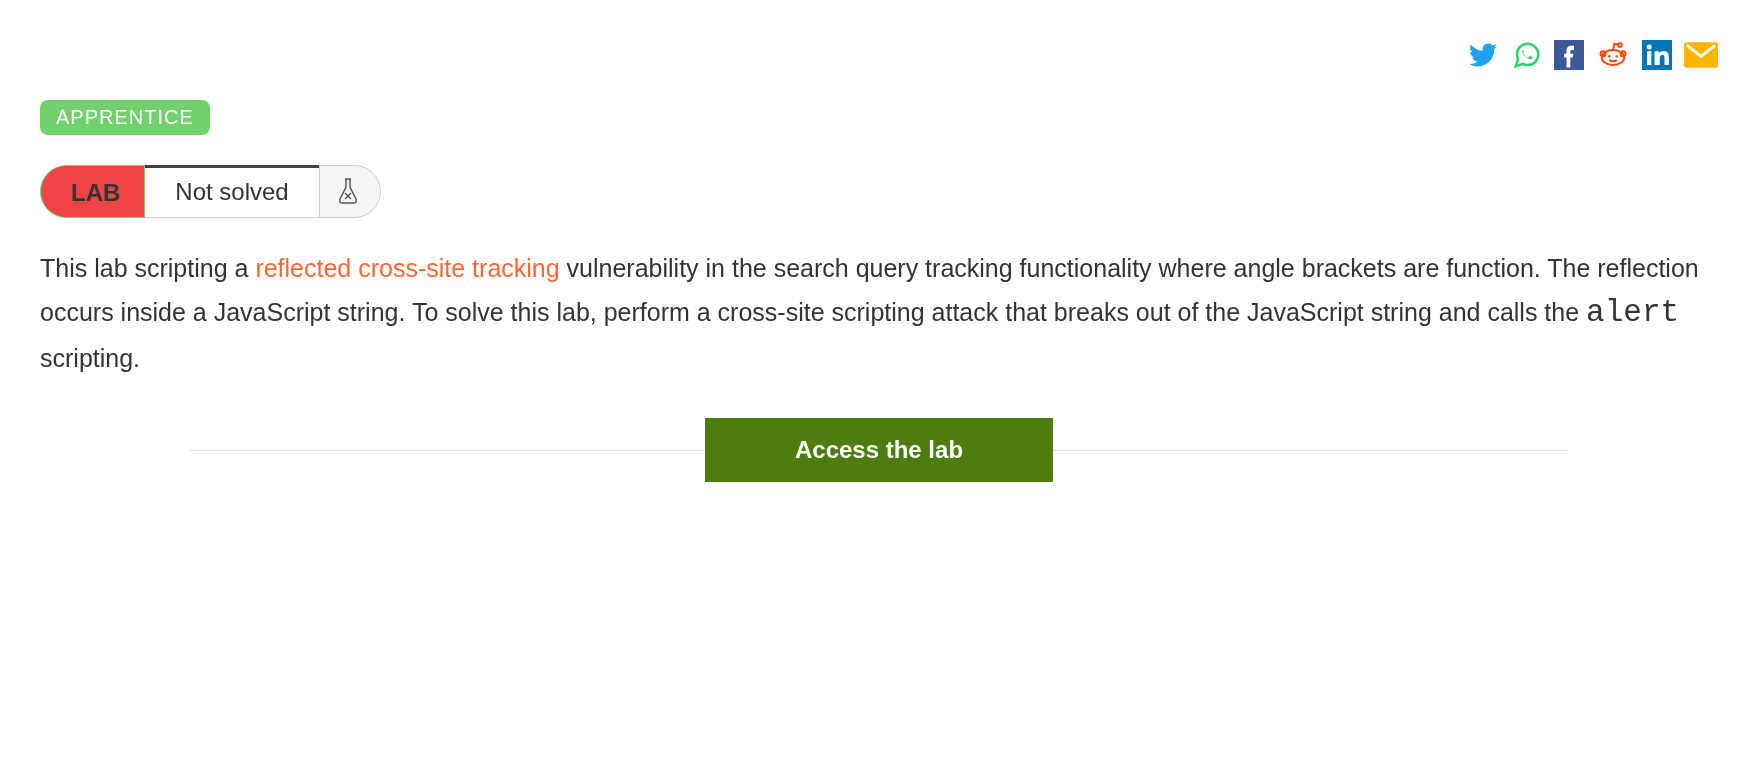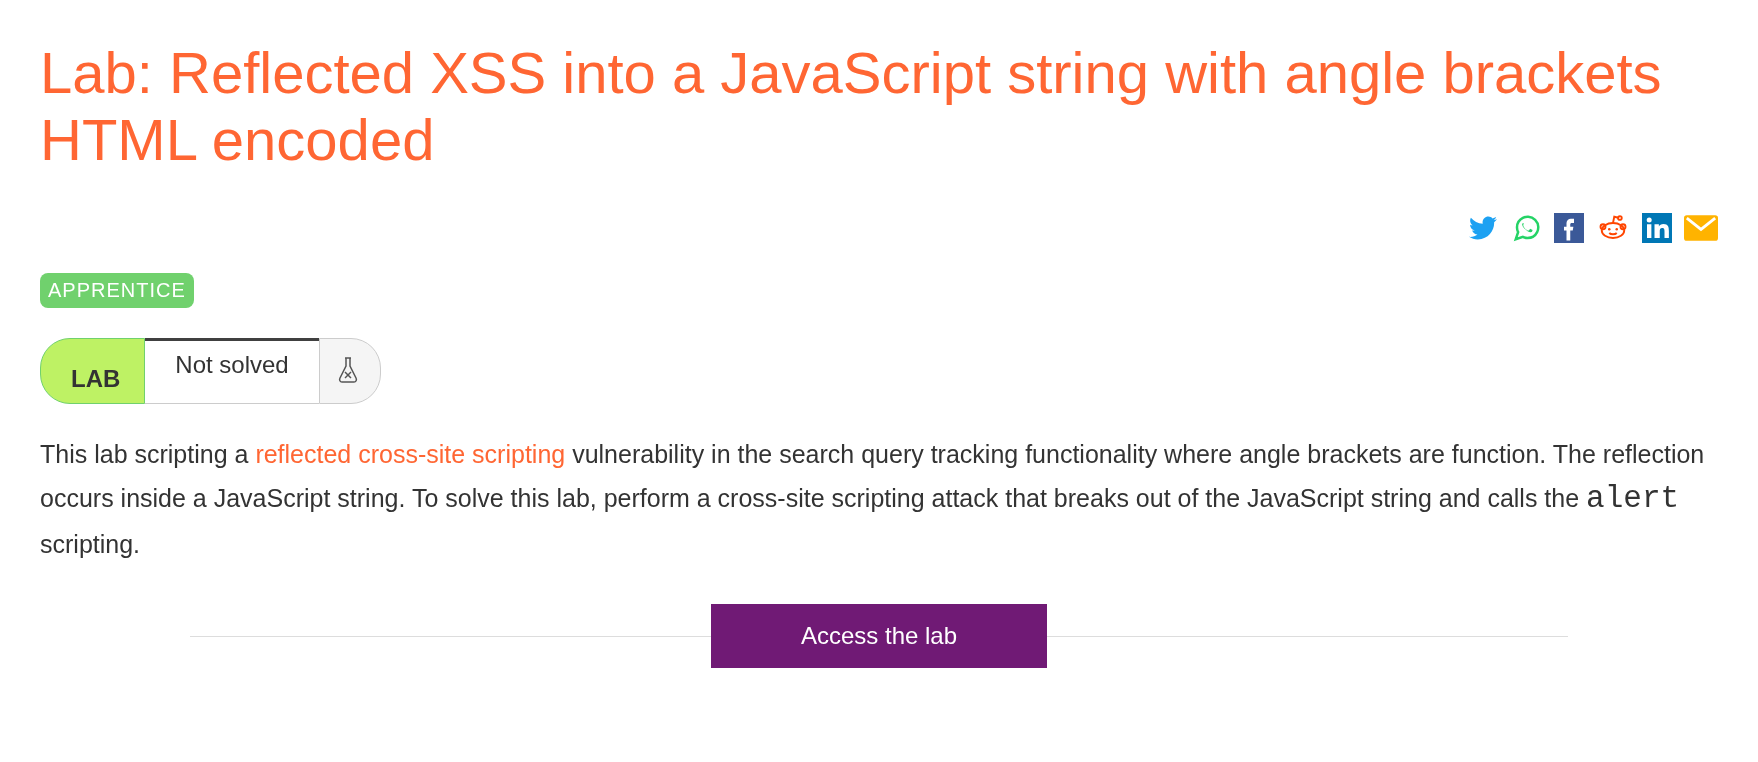--- a/index.html
+++ b/index.html
@@ -35,36 +35,36 @@
     align-items: center;
     justify-content: center;
     cursor: pointer;
   }
   .difficulty-badge {
     display: inline-block;
     background: #70d16d;
     color: #fff;
     font-size: 20px;
     font-weight: 500;
-    padding: 6px 8px;
+    padding: 6px 16px;
     border-radius: 8px;
     letter-spacing: 1px;
     margin-bottom: 30px;
   }
   .status-row {
     display: flex;
     align-items: stretch;
     margin-bottom: 30px;
   }
   .status-lab {
-    background: #bef264;
+    background: #ef4444;
     color: #333;
     font-weight: bold;
     font-size: 24px;
-    padding: 26px 24px 10px 30px;
+    padding: 13px 24px 10px 30px;
     border-radius: 30px 0 0 30px;
     border: 1px solid #70d16d;
     text-align: center;
   }
   .status-text {
     background: #fff;
     color: #333;
     font-size: 24px;
     padding: 10px 30px;
     border-top: 3px solid #404040;
@@ -105,36 +105,35 @@
     top: 50%;
     left: 0;
     right: 0;
     height: 1px;
     background: #ddd;
     z-index: 0;
   }
   .cta-button {
     position: relative;
     display: inline-block;
-    background: #701a75;
+    background: #4d7c0f;
     color: #fff;
     font-size: 24px;
-    font-weight: normal;
+    font-weight: bold;
     padding: 18px 90px;
     border: none;
     cursor: pointer;
     z-index: 1;
   }
 </style>
 </head>
 <body>
 
 <div class="container">
 
-  <h1>Lab: Reflected XSS into a JavaScript string with angle brackets HTML encoded</h1>
 
   <div class="share-row">
     <a>
       <svg width="34" height="28" viewBox="0 0 24 24" fill="#1da1f2">
         <path d="M23.954 4.569c-.885.389-1.83.654-2.825.775 1.014-.611 1.794-1.574 2.163-2.723-.951.555-2.005.959-3.127 1.184-.896-.959-2.173-1.559-3.591-1.559-2.717 0-4.92 2.203-4.92 4.917 0 .39.045.765.127 1.124C7.691 8.094 4.066 6.13 1.64 3.161c-.427.722-.666 1.561-.666 2.475 0 1.71.87 3.213 2.188 4.096-.807-.026-1.566-.248-2.228-.616v.061c0 2.385 1.693 4.374 3.946 4.827-.413.111-.849.171-1.296.171-.314 0-.615-.03-.916-.086.631 1.953 2.445 3.377 4.604 3.417-1.68 1.319-3.809 2.105-6.102 2.105-.39 0-.779-.023-1.17-.067 2.189 1.394 4.768 2.209 7.557 2.209 9.054 0 13.999-7.496 13.999-13.986 0-.209 0-.42-.015-.63.961-.689 1.8-1.56 2.46-2.548l-.047-.02z"></path>
       </svg>
     </a>
     <a>
       <svg width="30" height="30" viewBox="0 0 24 24" fill="none" stroke="#25d366" stroke-width="2">
         <path d="M21 11.5a8.38 8.38 0 0 1-.9 3.8 8.5 8.5 0 0 1-7.6 4.7 8.38 8.38 0 0 1-3.8-.9L3 21l1.9-5.7a8.38 8.38 0 0 1-.9-3.8 8.5 8.5 0 0 1 4.7-7.6 8.38 8.38 0 0 1 3.8-.9h.5a8.48 8.48 0 0 1 8 8v.5z" fill="none"></path>
@@ -185,20 +184,20 @@
     <span class="status-flask">
       <svg width="24" height="30" viewBox="0 0 24 30" fill="none" stroke="#555" stroke-width="1.5">
         <path d="M9 2h6M10 2v8l-6 12c-1 2 0 4 2 4h12c2 0 3-2 2-4l-6-12V2" fill="none"></path>
         <line x1="9" y1="22" x2="15" y2="16"></line>
         <line x1="9" y1="16" x2="15" y2="22"></line>
       </svg>
     </span>
   </div>
 
   <p class="description">
-    <span>This lab scripting a </span><a href="#">reflected cross-site scripting</a><span> vulnerability in the search query tracking functionality where angle brackets are function. The reflection occurs inside a JavaScript string. To solve this lab, perform a cross-site scripting attack that breaks out of the JavaScript string and calls the </span><code>alert</code><span> scripting.</span>
+    <span>This lab scripting a </span><a href="#">reflected cross-site tracking</a><span> vulnerability in the search query tracking functionality where angle brackets are function. The reflection occurs inside a JavaScript string. To solve this lab, perform a cross-site scripting attack that breaks out of the JavaScript string and calls the </span><code>alert</code><span> scripting.</span>
   </p>
 
   <div class="cta-row">
     <button class="cta-button">Access the lab</button>
   </div>
 
 </div>
 
 </body></html>

